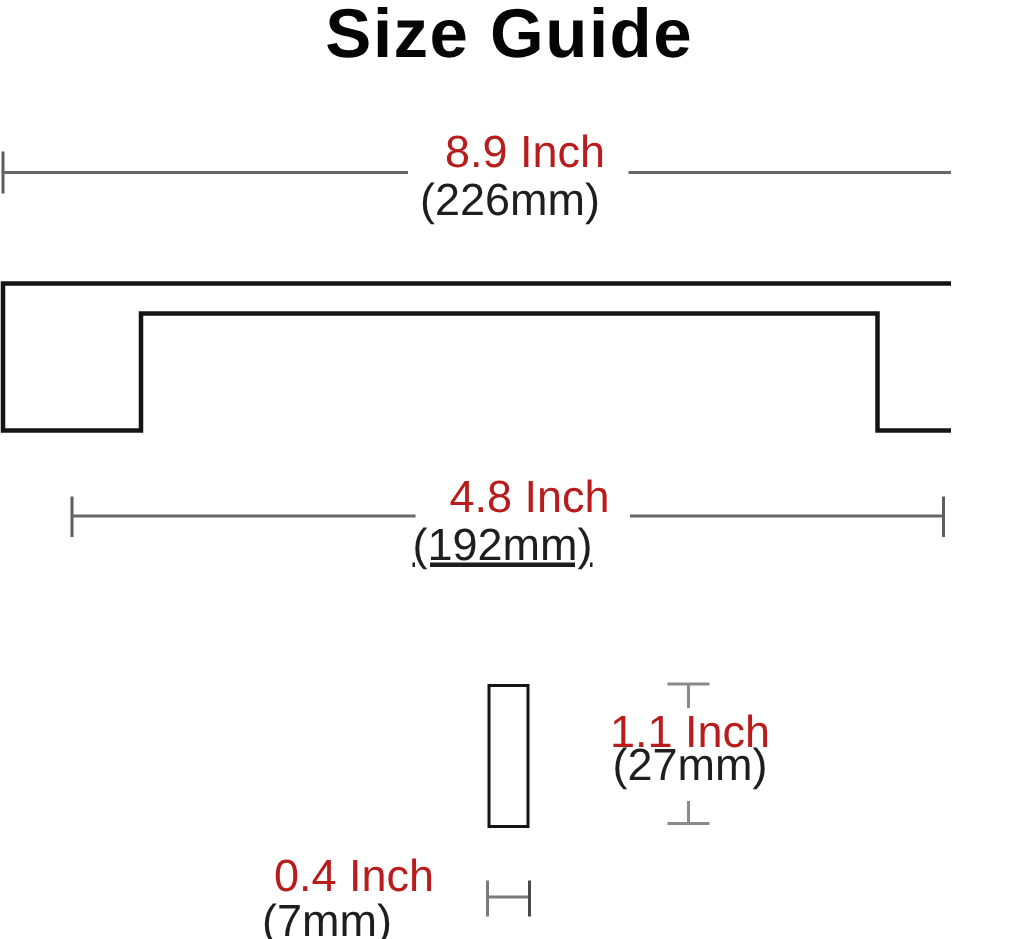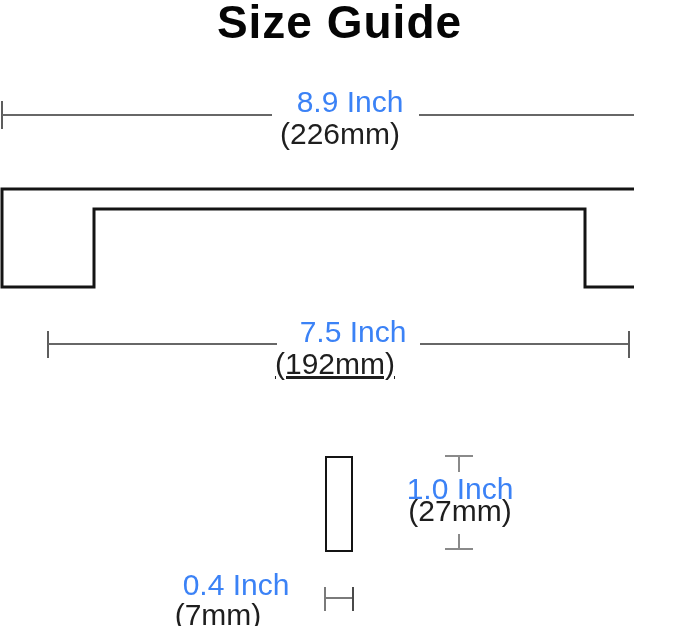--- a/index.html
+++ b/index.html
@@ -16,21 +16,21 @@
     font-size:46px;font-weight:700;letter-spacing:1px;
     color:#050505;line-height:1.15;
   }
   
   .hline{position:absolute;height:2px;background:#676767;}
   .vtick{position:absolute;width:2px;background:#5d5d5d;}
   .cap{position:absolute;height:2px;background:#8a8a8a;}
   .stem{position:absolute;width:2px;background:#8a8a8a;}
   .dim-inch{
     position:absolute;text-align:center;line-height:1;
-    font-size:30px;color:#3b82f6;white-space:nowrap;
+    font-size:30px;color:#b91c1c;white-space:nowrap;
   }
   .dim-mm{
     position:absolute;text-align:center;line-height:1;
     font-size:30px;color:#1e1e1e;white-space:nowrap;
   }
   .handle-svg{position:absolute;left:0;top:186px;}
   .cross-section{
     position:absolute;left:325px;top:456px;
     width:24px;height:92px;
     border:2.5px solid #141414;background:#ffffff;
@@ -52,32 +52,32 @@
     <div class="vtick" style="left:671px;top:101px;height:28px;"></div>
   </div>
 
   <svg class="handle-svg" width="679" height="104" viewBox="0 0 679 104">
     <path d="M 2 3 L 676 3 L 676 101 L 585 101 L 585 23 L 94 23 L 94 101 L 2 101 Z" fill="#ffffff" stroke="#141414" stroke-width="3"></path>
   </svg>
 
   <div>
     <div class="vtick" style="left:47px;top:331px;height:27px;"></div>
     <div class="hline" style="left:48px;top:343px;width:229px;"></div>
-    <div class="dim-inch" style="left:253px;width:200px;top:317px;">7.5 Inch</div>
+    <div class="dim-inch" style="left:253px;width:200px;top:317px;">4.8 Inch</div>
     <div class="dim-mm" style="left:245px;width:180px;top:349px;text-decoration:underline;">(192mm)</div>
     <div class="hline" style="left:420px;top:343px;width:209px;"></div>
     <div class="vtick" style="left:628px;top:331px;height:27px;"></div>
   </div>
 
   <div class="cross-section"></div>
 
   <div>
     <div class="cap" style="left:445px;top:455px;width:28px;"></div>
     <div class="stem" style="left:458px;top:456px;height:16px;"></div>
-    <div class="dim-inch" style="left:360px;width:200px;top:474px;">1.0 Inch</div>
+    <div class="dim-inch" style="left:360px;width:200px;top:474px;">1.1 Inch</div>
     <div class="dim-mm" style="left:370px;width:180px;top:496px;">(27mm)</div>
     <div class="stem" style="left:458px;top:534px;height:15px;"></div>
     <div class="cap" style="left:445px;top:548px;width:28px;"></div>
   </div>
 
   <div>
     <div class="dim-inch" style="left:136px;width:200px;top:570px;">0.4 Inch</div>
     <div class="dim-mm" style="left:128px;width:180px;top:600px;">(7mm)</div>
     <div class="vtick" style="left:324px;top:587px;height:24px;background:#7a7a7a;"></div>
     <div class="hline" style="left:326px;top:597px;width:26px;background:#7a7a7a;"></div>

